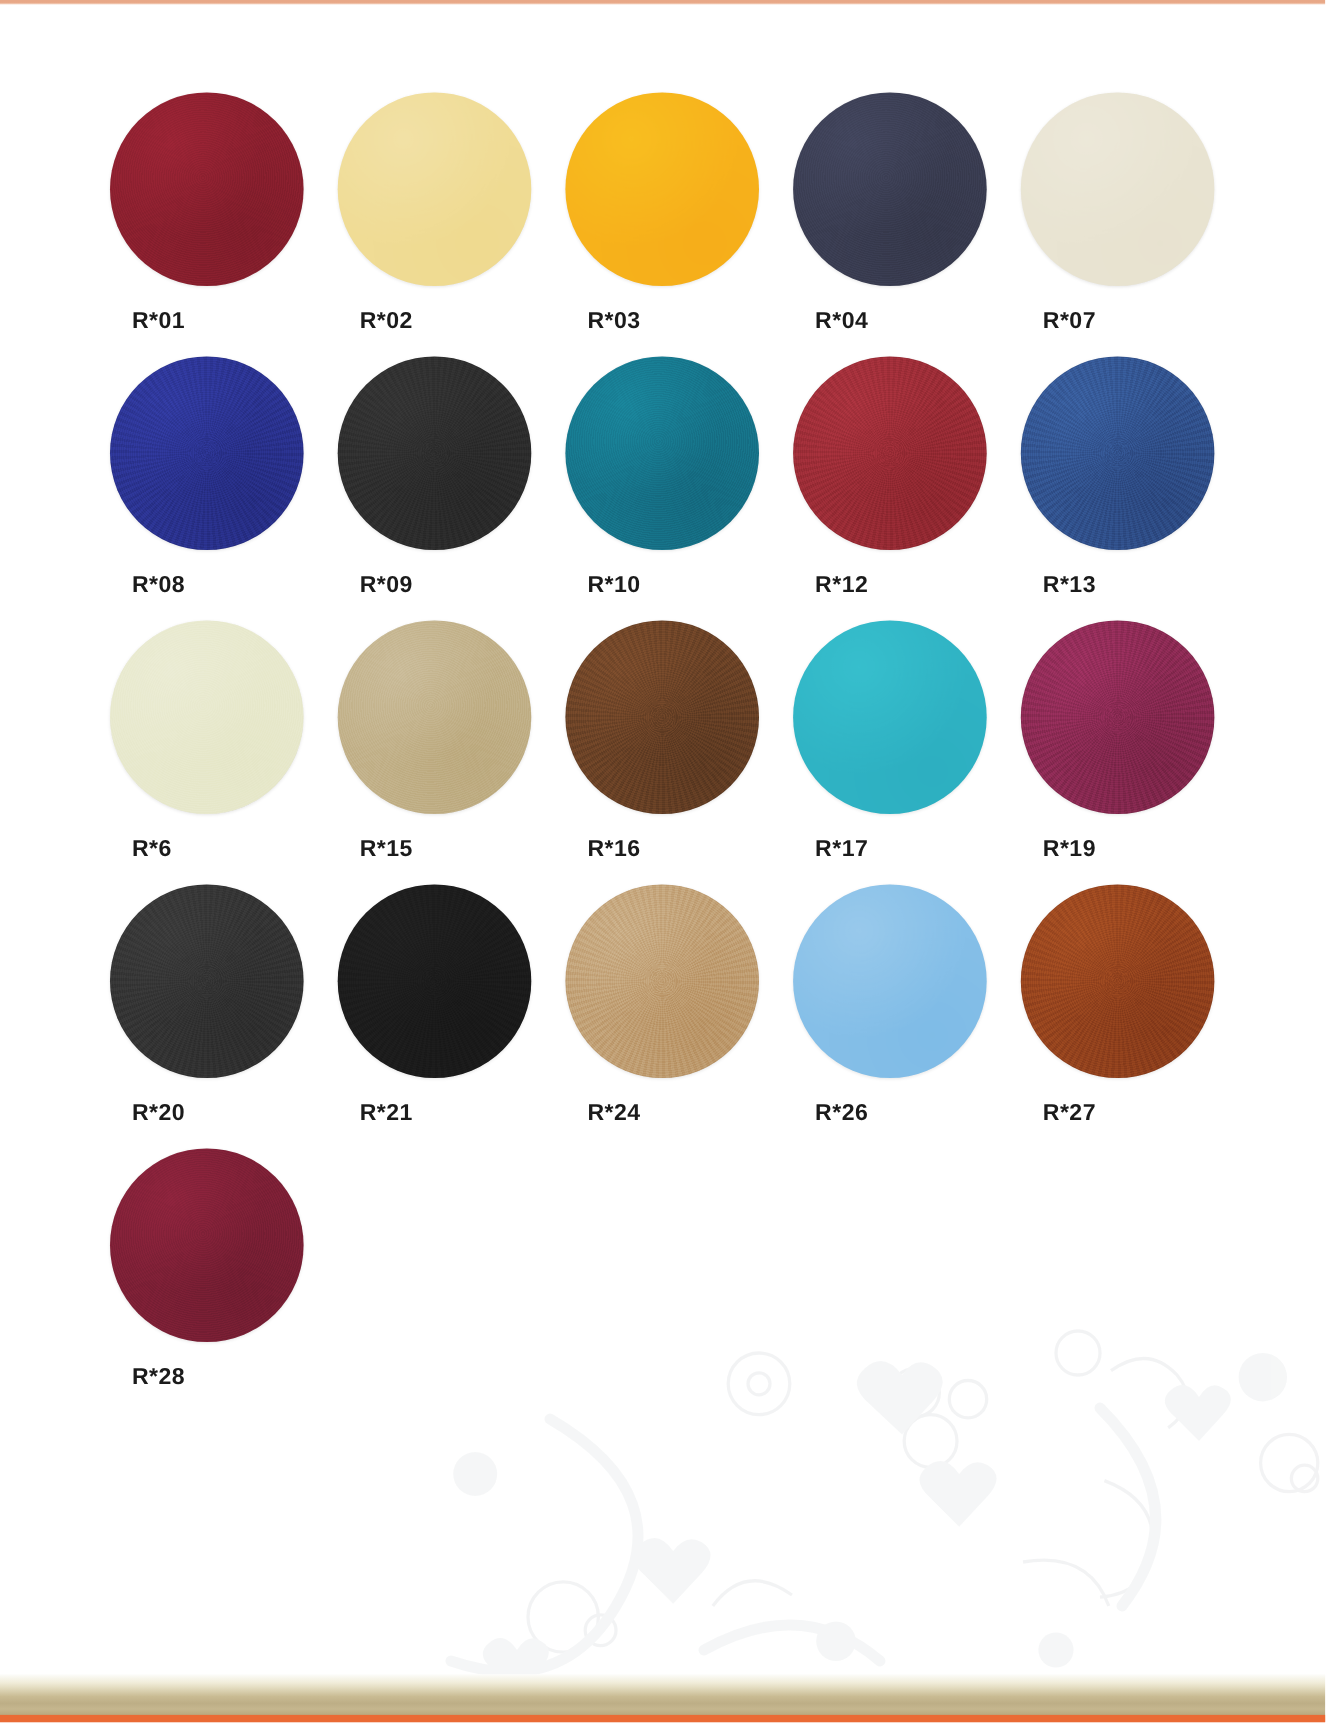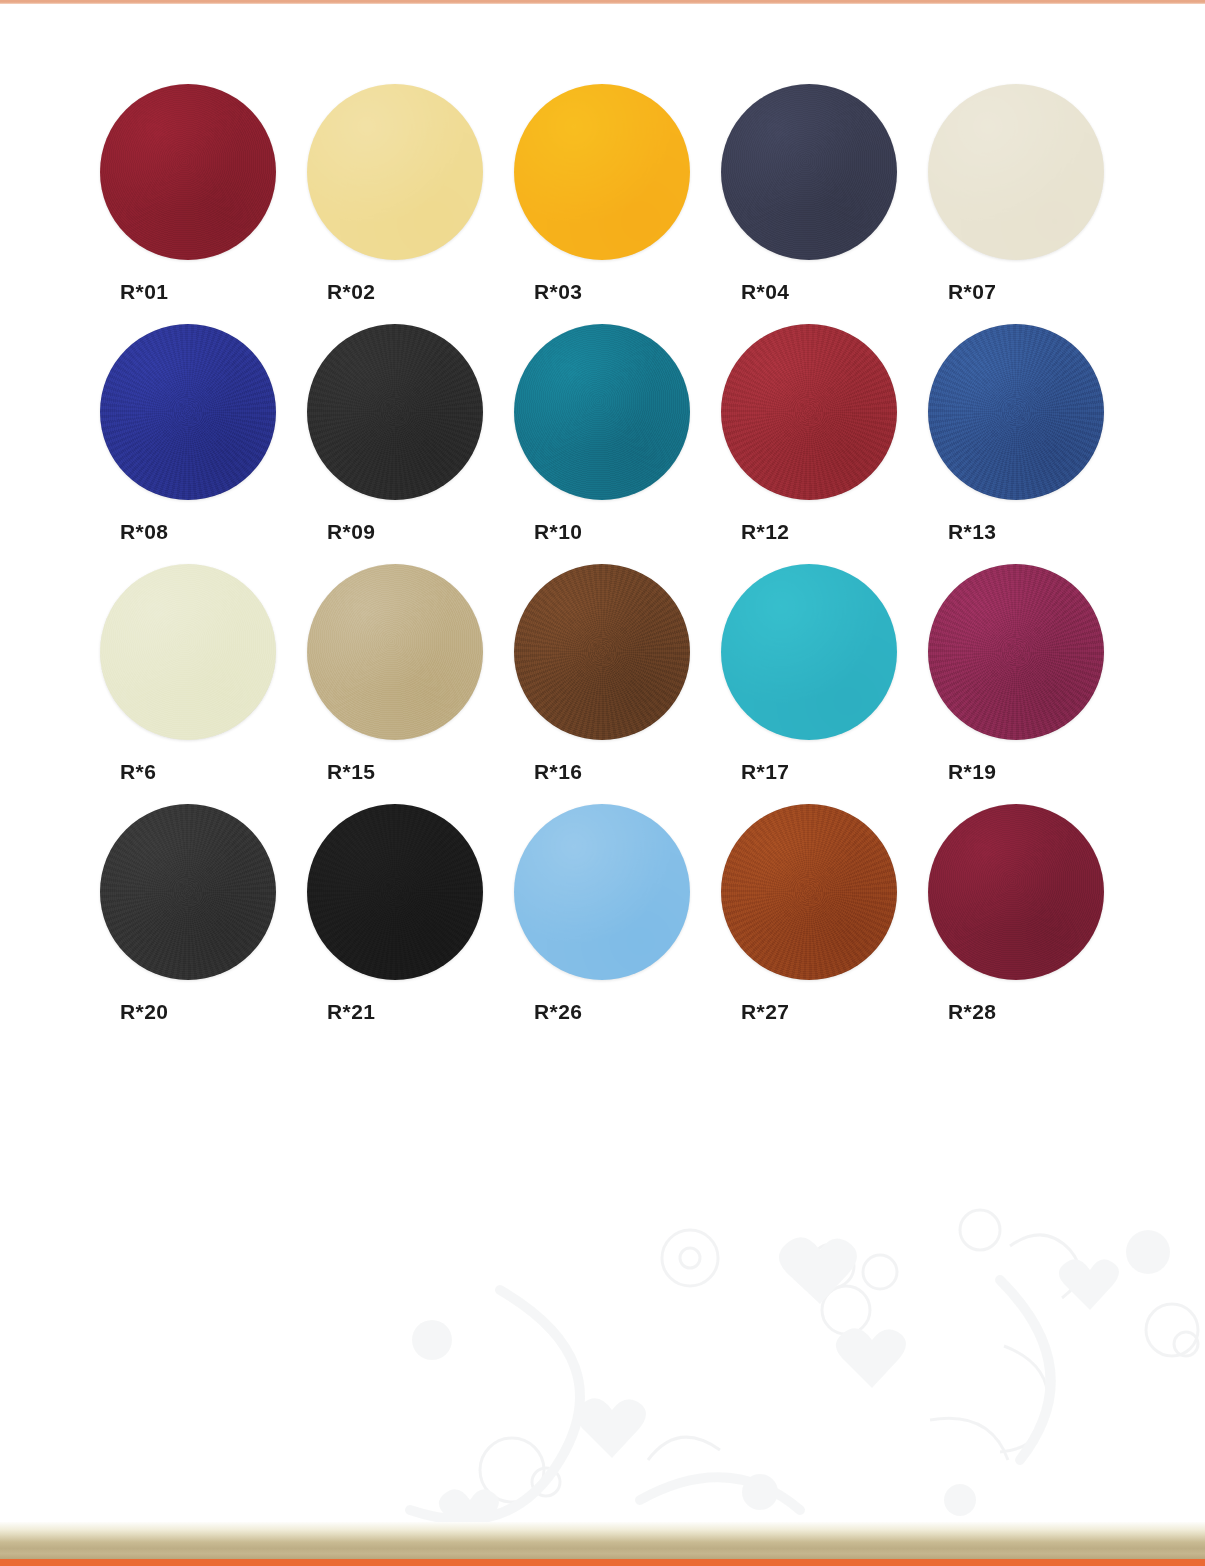--- a/index.html
+++ b/index.html
@@ -316,20 +316,28 @@
       <div class="cell">
         <div class="swatch-wrap">
           <div class="swatch" style="background: rgb(28, 28, 28);">
             <div class="grain coarse"></div>
           </div>
         </div>
         <div class="label">R*21</div>
       </div>
       <div class="cell">
         <div class="swatch-wrap">
+          <div class="swatch" style="background: rgb(194, 161, 118);">
+            <div class="grain coarse"></div>
+          </div>
+        </div>
+        <div class="label">R*24</div>
+      </div>
+      <div class="cell">
+        <div class="swatch-wrap">
           <div class="swatch" style="background: rgb(133, 191, 232);">
             <div class="grain smooth"></div>
           </div>
         </div>
         <div class="label">R*26</div>
       </div>
       <div class="cell">
         <div class="swatch-wrap">
           <div class="swatch" style="background: rgb(150, 68, 30);">
             <div class="grain coarse"></div>

